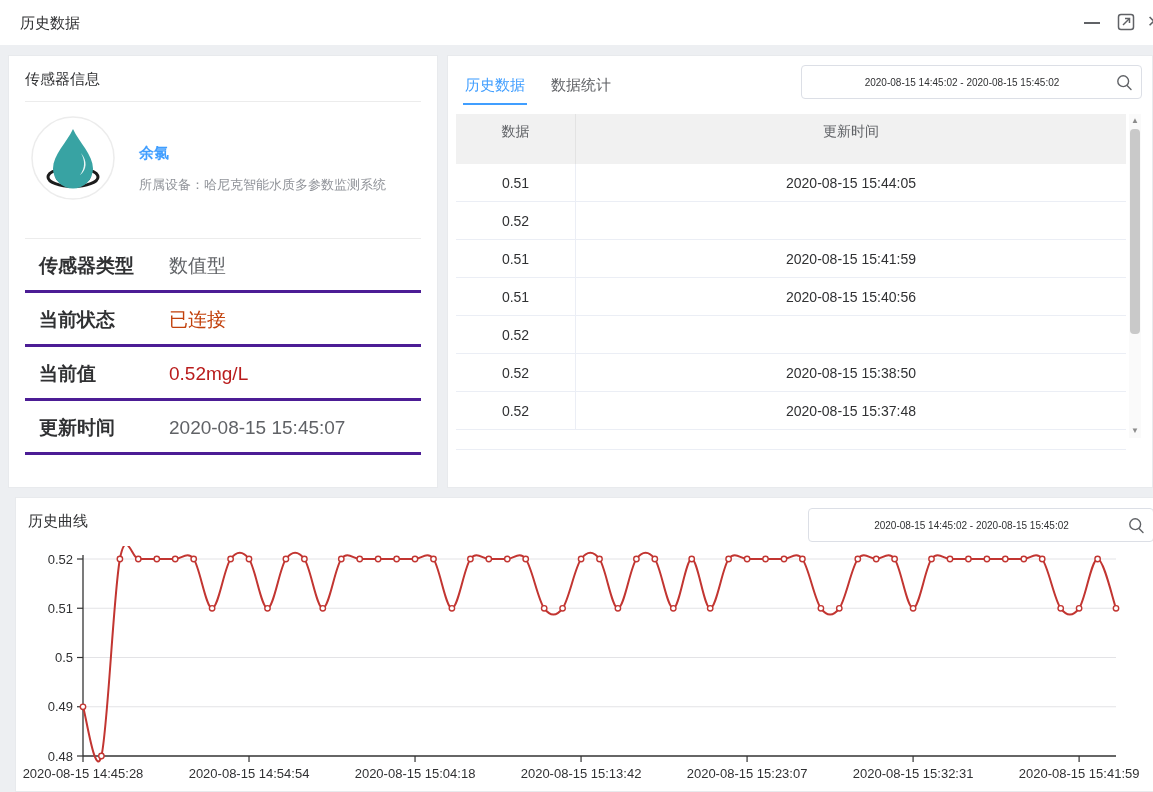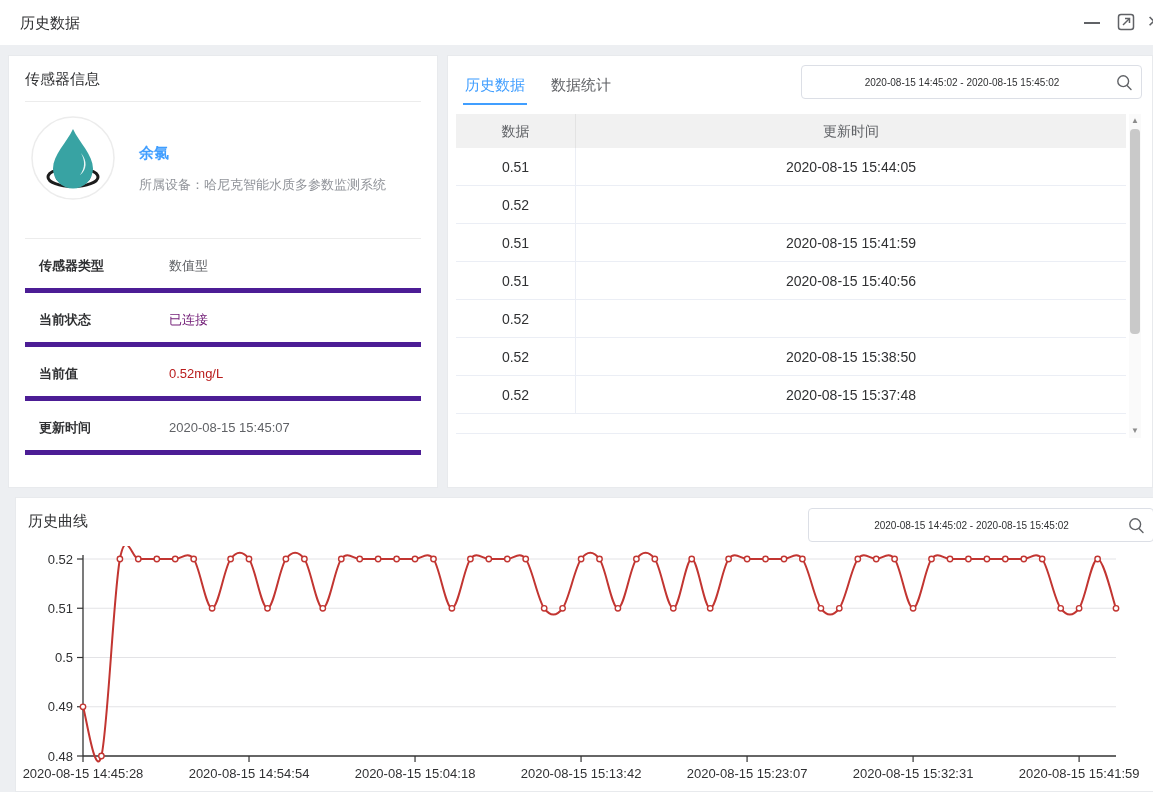--- a/index.html
+++ b/index.html
@@ -19,39 +19,39 @@
   #history-panel { left:447px; top:55px; width:706px; height:433px; }
   #curve-panel { left:15px; top:497px; width:1145px; height:295px; }
   .p-title { position:absolute; left:16px; top:14px; font-size:15px; color:#303133; }
 
   
   #sensor-divider { position:absolute; left:16px; right:16px; top:45px; height:1px; background:#ececec; }
   .sensor-badge { position:absolute; left:22px; top:60px; width:84px; height:84px; }
   .sensor-name { position:absolute; left:130px; top:88px; font-size:15px; font-weight:bold; color:#409eff; cursor:pointer; }
   .sensor-device { position:absolute; left:130px; top:120px; font-size:13px; color:#909399; }
   .info-rows { position:absolute; left:16px; right:16px; top:182px; border-top:1px solid #ececec; }
-  .info-row { position:relative; height:54px; line-height:54px; border-bottom:5px solid #4c1d95; font-size:13px;text-align:center; }
+  .info-row { position:relative; height:54px; line-height:54px; border-bottom:3px solid #4c1d95; font-size:19px;text-align:center; }
   .info-row .lbl { position:absolute; left:14px; font-weight:bold; color:#303133; }
   .info-row .val { position:absolute; left:144px; color:#606266; }
 
   
   .tabs { position:absolute; left:15px; top:10px; height:40px; display:flex; gap:22px; }
   .tab { position:relative; font-size:15px; color:#606266; line-height:37px; padding:0 2px; cursor:pointer; }
   .tab.active { color:#409eff; }
   .tab.active::after { content:''; position:absolute; left:0; right:0; bottom:1px; height:2px; background:#409eff; }
 
   .date-range { position:absolute; height:34px; border:1px solid #dcdfe6; border-radius:4px; background:#fff;
                 display:flex; align-items:center; padding:0 8px; cursor:pointer; }
   #history-panel .date-range { left:353px; top:9px; width:341px; }
   #curve-panel .date-range { left:792px; top:10px; width:346px; }
   .date-text { flex:1; text-align:center; font-size:10px; color:#303133; }
   .search-icon { flex:none; margin-left:2px; }
 
   .tbl { position:absolute; left:8px; top:58px; width:670px; }
-  .thead { display:flex; height:34px; line-height:34px; background:#f1f1f1; font-size:14px; color:#606266; }
+  .thead { display:flex; height:50px; line-height:34px; background:#f1f1f1; font-size:14px; color:#606266; }
   .th1 { width:120px; text-align:center; border-right:1px solid #e3e3e3; }
   .th2 { flex:1; text-align:center; }
   .trow { display:flex; height:38px; line-height:38px; border-bottom:1px solid #ebeef5; font-size:14px; color:#303133; }
   .td1 { width:120px; text-align:center; border-right:1px solid #ebeef5; }
   .td2 { flex:1; text-align:center; }
   .trow-empty { height:20px; border-bottom:1px solid #ebeef5; }
 
   .scrollbar { position:absolute; left:681px; top:58px; width:12px; height:324px; background:#fafafa; }
   .sb-arrow { position:absolute; left:0; width:12px; height:12px; font-size:8px; line-height:12px; text-align:center; color:#8c8c8c; cursor:pointer; }
   .sb-up { top:1px; } .sb-down { bottom:1px; }
@@ -99,21 +99,21 @@
   <div class="sensor-name">余氯</div>
   <div class="sensor-device">所属设备：哈尼克智能水质多参数监测系统</div>
 
   <div class="info-rows">
       <div class="info-row">
         <span class="lbl">传感器类型</span>
         <span class="val" style="color: rgb(96, 98, 102);">数值型</span>
       </div>
       <div class="info-row">
         <span class="lbl">当前状态</span>
-        <span class="val" style="color: #701a75; font-family: Liberation Serif, serif;">已连接</span>
+        <span class="val" style="color: #c2410c; font-family: Liberation Serif, serif;">已连接</span>
       </div>
       <div class="info-row">
         <span class="lbl">当前值</span>
         <span class="val" style="color: #b91c1c;">0.52mg/L</span>
       </div>
       <div class="info-row">
         <span class="lbl">更新时间</span>
         <span class="val" style="color: rgb(96, 98, 102);">2020-08-15 15:45:07</span>
       </div>
     </div>

